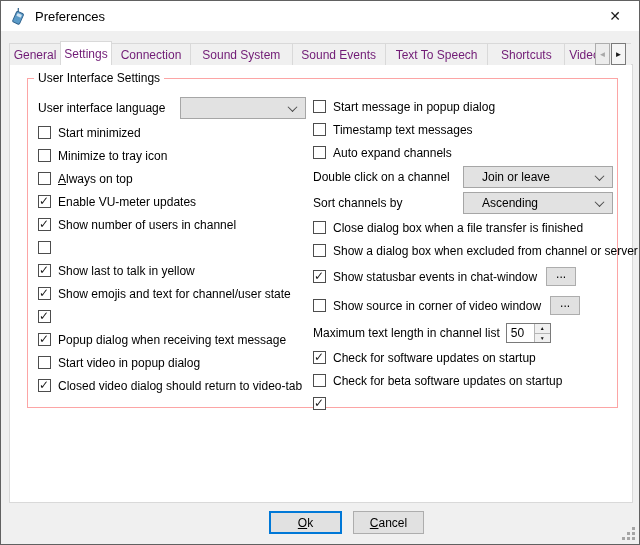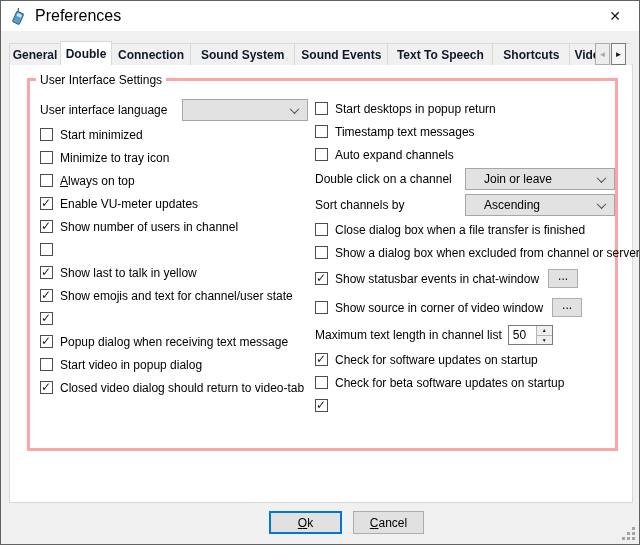--- a/index.html
+++ b/index.html
@@ -8,45 +8,45 @@
 
   .window {
     position:relative; width:640px; height:545px;
     background:#f0f0f0; border:1px solid #616161; overflow:hidden;
   }
 
   
   .titlebar { position:absolute; top:0; left:0; right:0; height:30px; background:#ffffff;
               display:flex; align-items:center; padding-left:9px; }
   .titlebar .app-icon { width:17px; height:17px; margin-right:8px; }
-  .titlebar .title { font-size:16px; color:#000; }
+  .titlebar .title { font-size:13px; color:#000; }
   .close-btn { position:absolute; right:8px; top:0; width:32px; height:30px;
                display:flex; align-items:center; justify-content:center;
                font-size:14px; color:#1a1a1a; cursor:default; }
 
   
   .tabbar { position:absolute; left:8px; right:8px; top:39px; height:25px;
             display:flex; align-items:flex-end; overflow:hidden; z-index:2; }
   .tab { height:22px; background:#f0f0f0; border:1px solid #d9d9d9; border-bottom:none;
          display:flex; align-items:center; justify-content:center; padding:0 10px;
-         margin-right:-1px; white-space:nowrap; color:#0f172a;font-weight:bold; }
+         margin-right:-1px; white-space:nowrap; color:#701a75; }
   .tab.active { height:25px; background:#ffffff; position:relative; z-index:3;
                 margin-bottom:-1px; padding:0 13px; }
   .tab-scroll { position:absolute; top:42px; width:15px; height:22px; z-index:6;
                 background:#ececec; border:1px solid #adadad;
                 display:flex; align-items:center; justify-content:center; font-size:8px; }
   .tab-scroll.left  { left:594px; color:#a8a8a8; }
   .tab-scroll.right { left:610px; color:#1a1a1a; border-color:#7a7a7a; background:#f5f5f5; }
 
   
   .panel { position:absolute; left:8px; top:63px; width:624px; height:439px;
            background:#ffffff; border:1px solid #d9d9d9; z-index:1; }
 
-  .groupbox { position:absolute; left:17px; top:13px; width:591px; height:373px;
-              border:3px solid #fca5a5; }
+  .groupbox { position:absolute; left:17px; top:13px; width:591px; height:330px;
+              border:1px solid #fca5a5; }
   .groupbox > .gb-title { position:absolute; top:-8px; left:6px; background:#ffffff;
                           padding:0 4px; color:#000; }
 
   .col { position:absolute; top:16px; display:flex; flex-direction:column; }
   .col-left  { left:10px;  width:268px; }
   .col-right { left:285px; width:300px; }
 
   .row { height:23px; display:flex; align-items:center; }
   .row.tall { height:26px; }
   .row.btnrow { height:29px; }
@@ -167,21 +167,21 @@
         </div>
         <div class="row">
           <span class="cb" data-checked="true"></span>
           <span class="lbl">Closed video dialog should return to video-tab</span>
         </div>
       </div>
 
       <div class="col col-right">
         <div class="row">
           <span class="cb" data-checked="false"></span>
-          <span class="lbl">Start desktops in popup return</span>
+          <span class="lbl">Start message in popup dialog</span>
         </div>
         <div class="row">
           <span class="cb" data-checked="false"></span>
           <span class="lbl">Timestamp text messages</span>
         </div>
         <div class="row">
           <span class="cb" data-checked="false"></span>
           <span class="lbl">Auto expand channels</span>
         </div>
 
@@ -241,21 +241,21 @@
         </div>
         <div class="row">
           <span class="cb" data-checked="true"></span>
         </div>
       </div>
     </div>
   </div>
 
   <div class="tabbar">
     <div class="tab" style="width:52px">General</div>
-    <div class="tab active" style="width:52px">Double</div>
+    <div class="tab active" style="width:52px">Settings</div>
     <div class="tab" style="width:80px">Connection</div>
     <div class="tab" style="width:106px">Sound System</div>
     <div class="tab" style="width:94px">Sound Events</div>
     <div class="tab" style="width:106px">Text To Speech</div>
     <div class="tab" style="width:80px">Shortcuts</div>
     <div class="tab" style="width:70px; justify-content:flex-start; padding-left:4px">Video</div>
   </div>
   <div class="tab-scroll left">◄</div>
   <div class="tab-scroll right">►</div>
 

